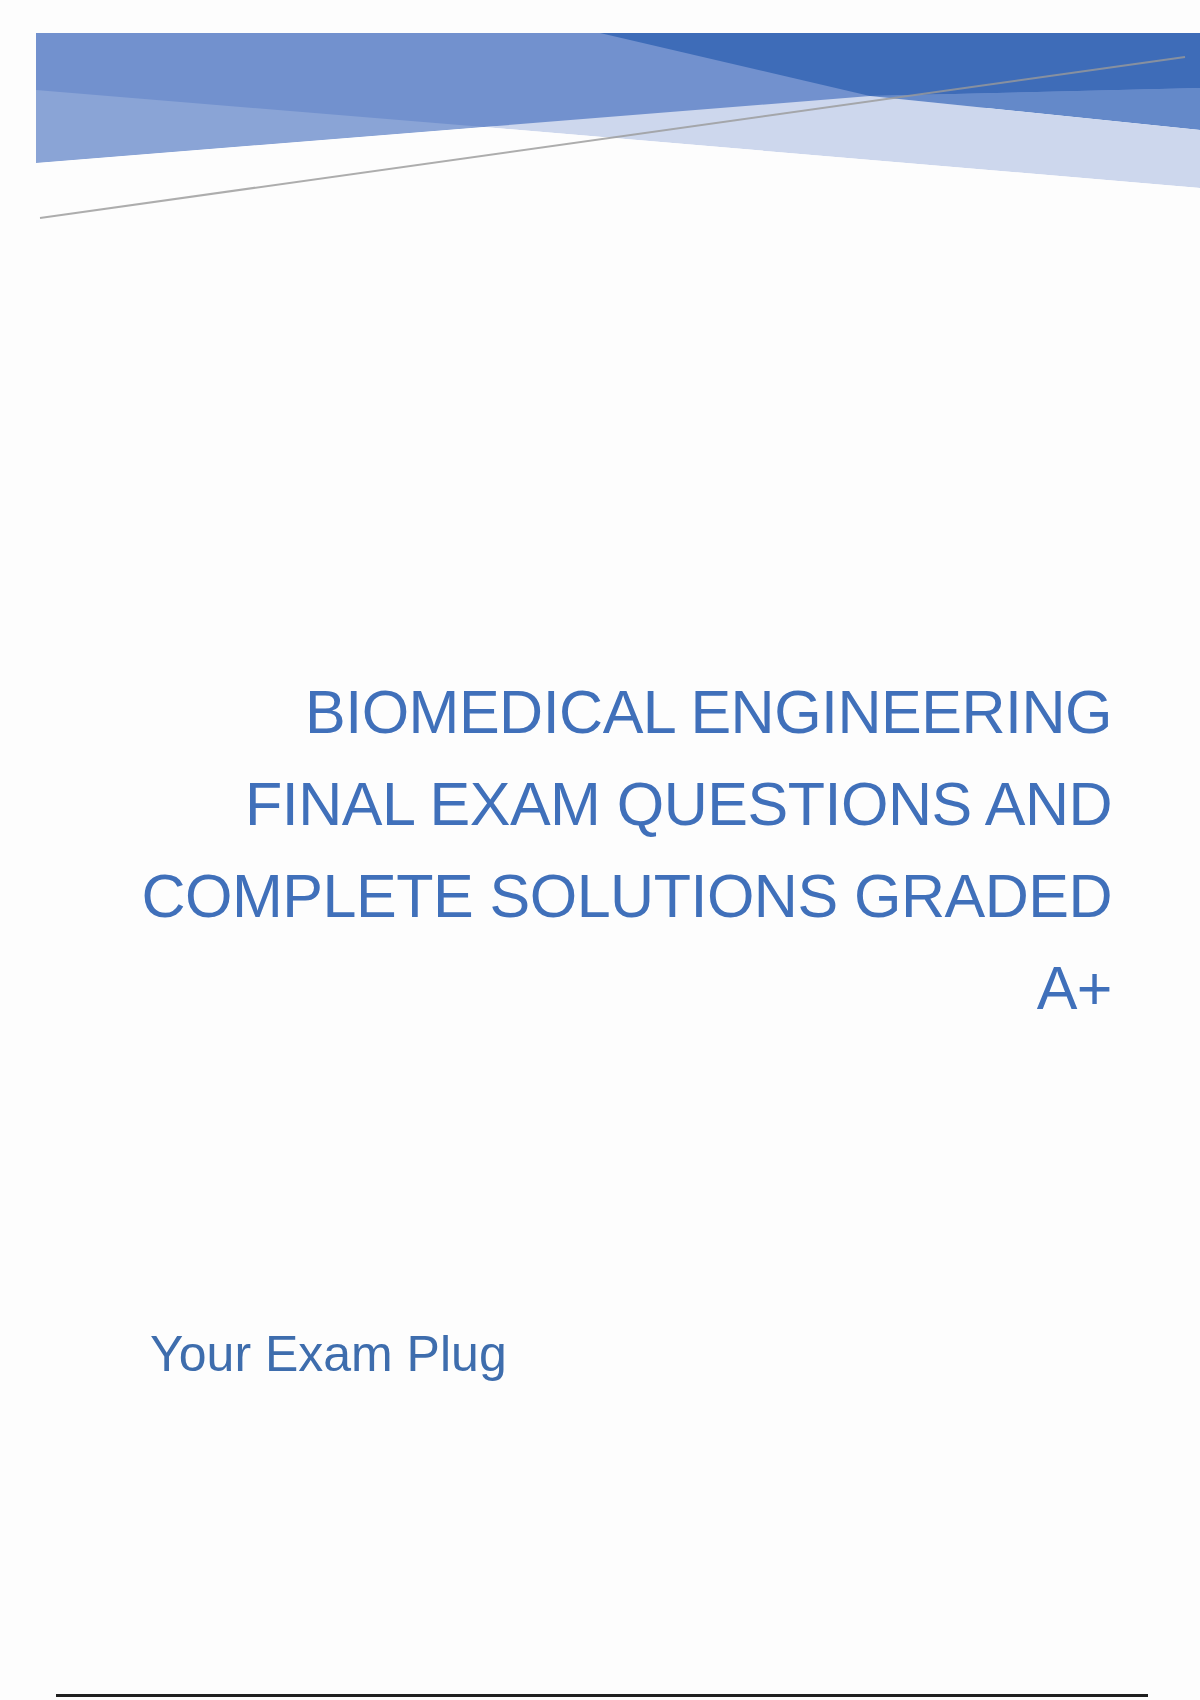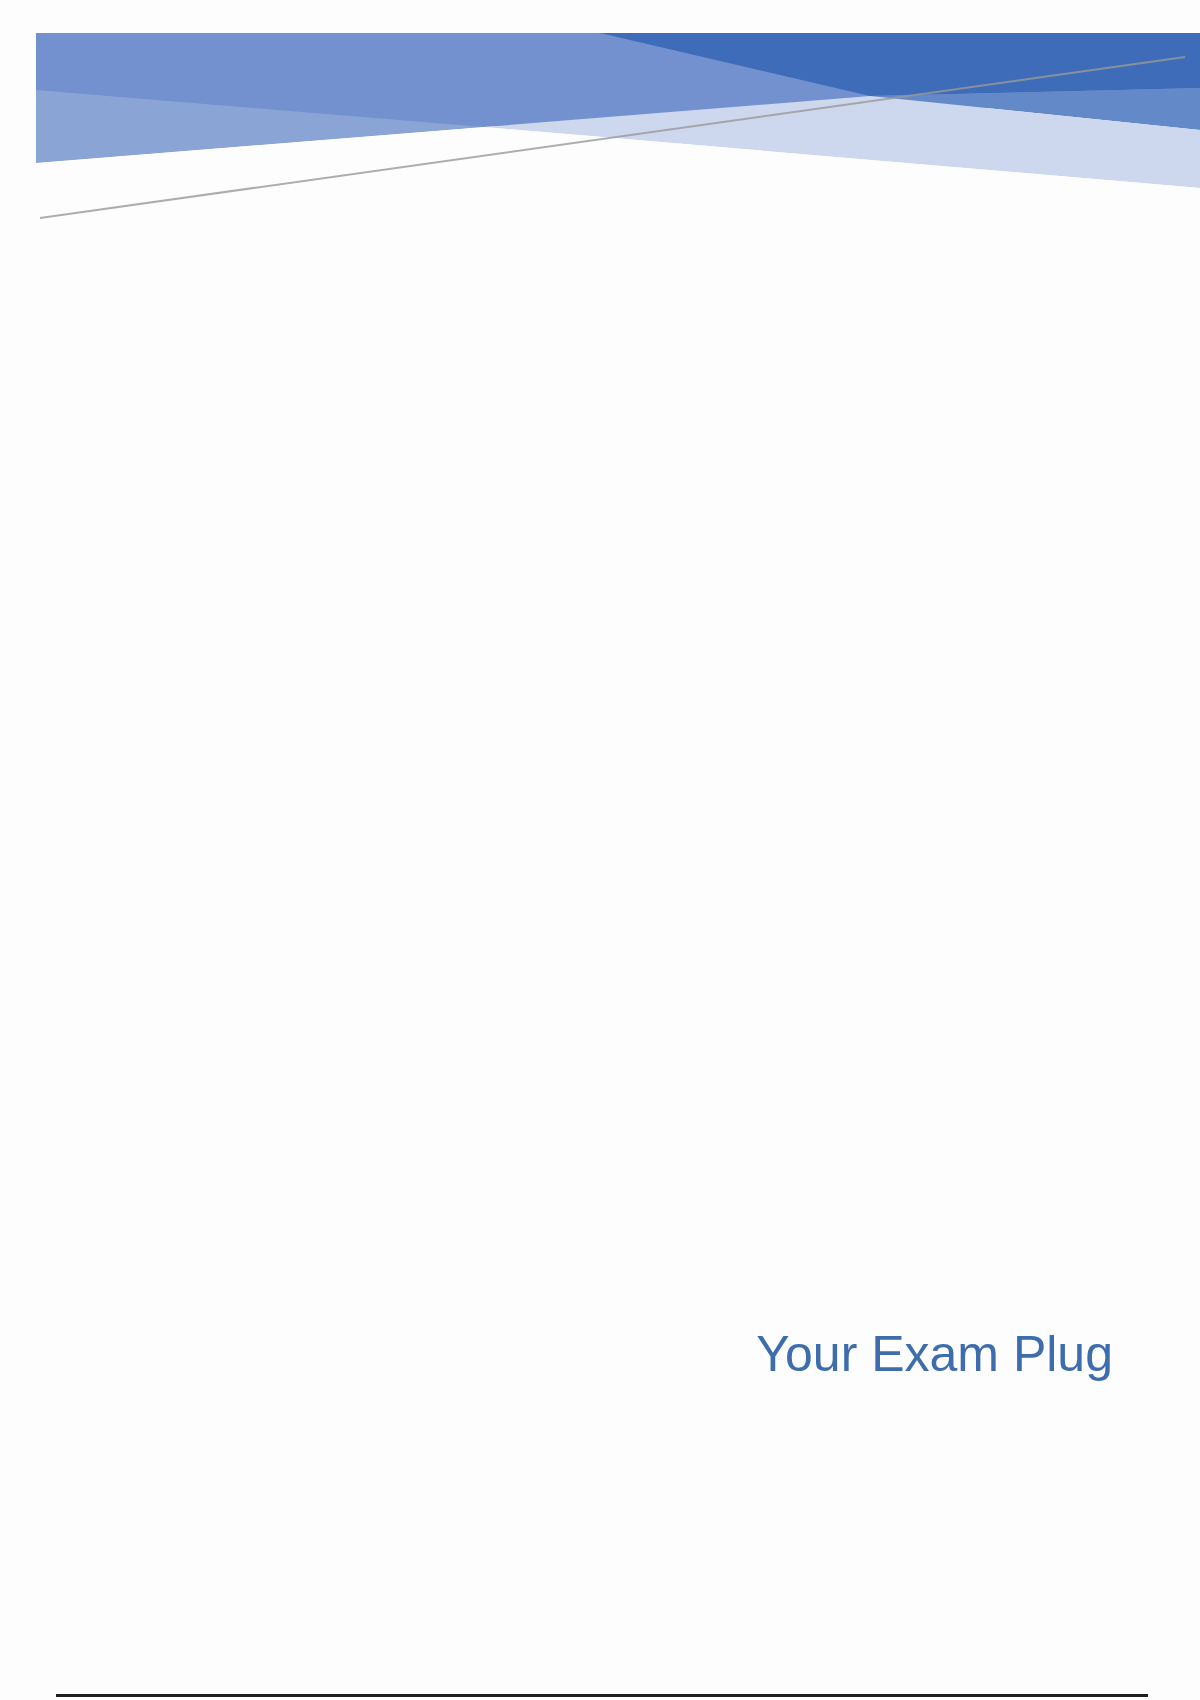--- a/index.html
+++ b/index.html
@@ -36,21 +36,21 @@
     font-weight: 400;
   }
   .title-line {
     white-space: nowrap;
   }
   .author-block {
     position: absolute;
     top: 1323px;
     left: 150px;
     right: 87px;
-    text-align: right;
+    text-align: left;
     color: #3e6dad;
     font-size: 50px;
     line-height: 62px;
     font-weight: 400;
   }
   .author-line {
     white-space: nowrap;
   }
   .footer-rule {
     position: absolute;
@@ -76,20 +76,26 @@
 
     <polygon points="870,96 1200,88 1200,130" fill="#6489c9"></polygon>
 
     <polygon points="484,127 870,96 1200,130 1200,188" fill="#cdd7ed"></polygon>
 
     <polygon points="36,163 484,127 1200,188 1200,245 36,245" fill="#fdfdfd"></polygon>
 
     <line x1="40" y1="218" x2="1185" y2="57" stroke-width="2" opacity="0.8" stroke="#9a9a9a"></line>
   </svg>
 
+  <div class="title-block">
+    <div class="title-line">BIOMEDICAL ENGINEERING</div>
+    <div class="title-line">FINAL EXAM QUESTIONS AND</div>
+    <div class="title-line">COMPLETE SOLUTIONS GRADED</div>
+    <div class="title-line">A+</div>
+  </div>
 
   <div class="author-block">
     <div class="author-line">Your Exam Plug</div>
   </div>
 
   <div class="footer-rule"></div>
 
 </div>
 
 </body></html>

